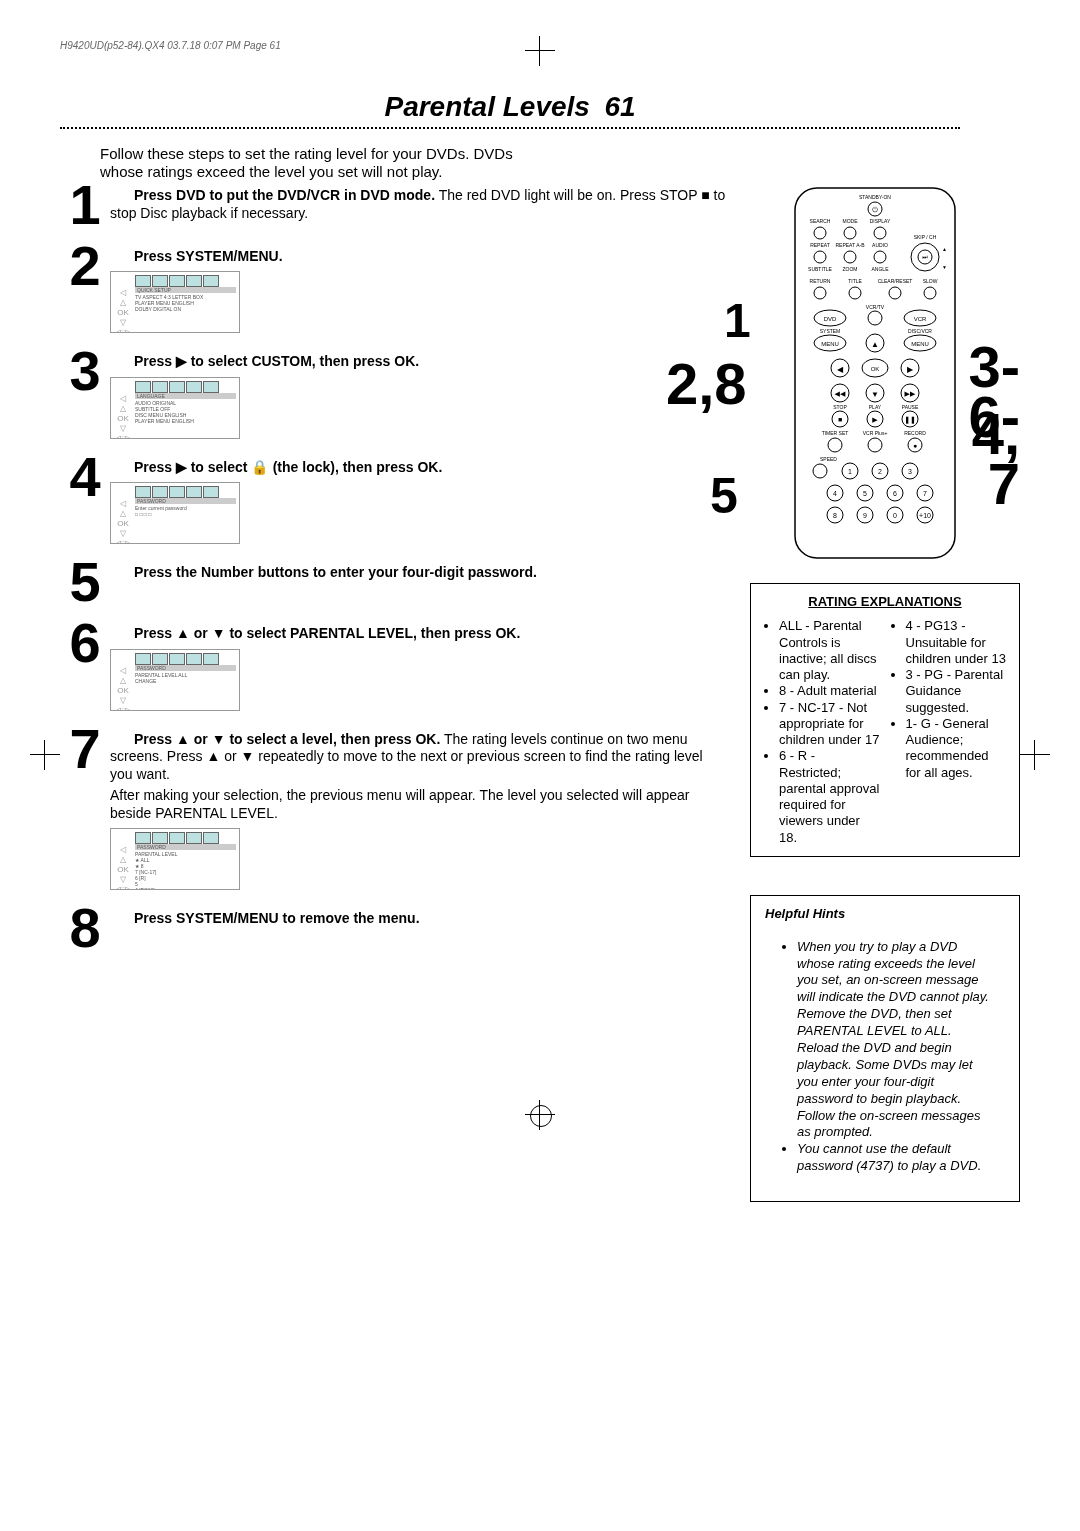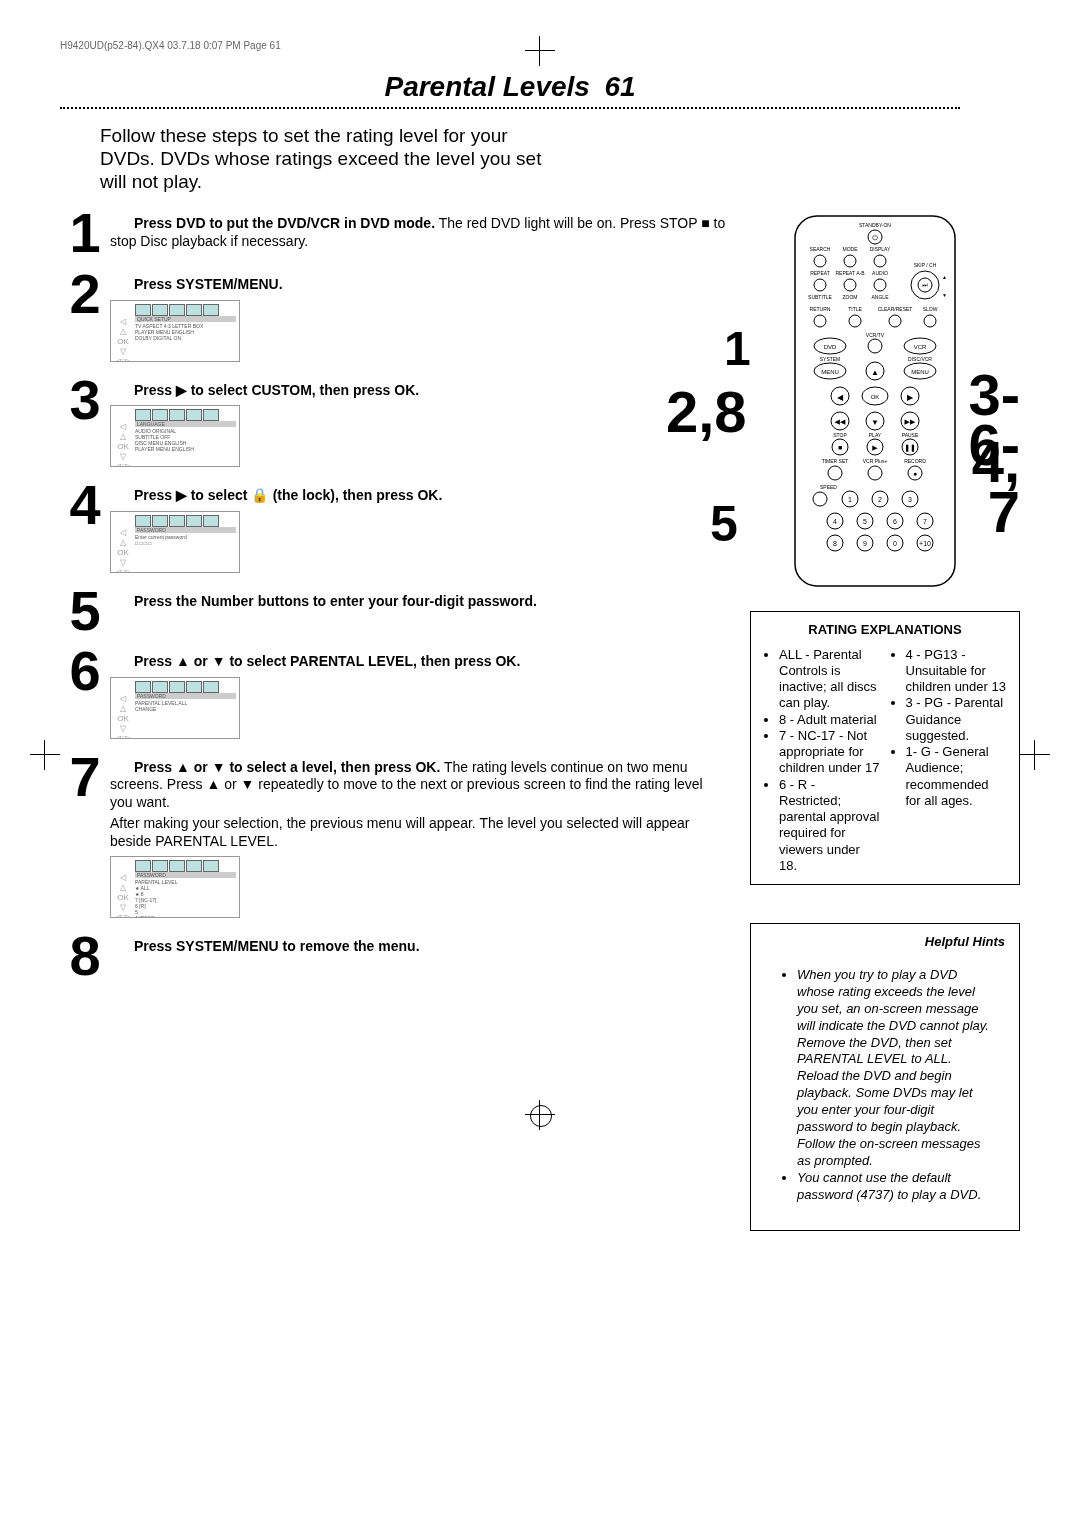--- a/index.html
+++ b/index.html
@@ -12,21 +12,22 @@
     height: 1531px;
     position: relative;
   }
   .page {
     padding: 40px 60px;
     position: relative;
   }
   .header-note {
     font-size: 10px;
     color: #666;
-    margin-bottom: 20px;
+    margin-bottom: 40px;
+    font-style: italic;
   }
   .title-row {
     text-align: center;
     margin-right: 60px;
     border-bottom: 2px dotted #000;
     padding-bottom: 4px;
     margin-bottom: 16px;
   }
   .title-row .title {
     font-style: italic;
@@ -34,24 +35,24 @@
     font-size: 28px;
     display: inline;
   }
   .title-row .pagenum {
     font-style: italic;
     font-size: 28px;
     font-weight: bold;
     margin-left: 10px;
   }
   .intro {
-    font-size: 19px;
+    font-size: 15px;
     width: 460px;
     margin-left: 40px;
-    margin-bottom: 18px;
+    margin-bottom: 2px;
     line-height: 1.2;
   }
   .main-cols {
     display: flex;
     gap: 24px;
     align-items: flex-start;
   }
   .left-col {
     flex: 1;
   }
@@ -151,41 +152,42 @@
   .rating-box {
     border: 1px solid #000;
     padding: 10px 12px;
     margin-top: 20px;
     font-size: 13px;
     line-height: 1.25;
   }
   .rating-box .hdr {
     text-align: center;
     font-weight: bold;
+    text-decoration: underline;
     margin-bottom: 8px;
   }
   .rating-cols {
     display: flex;
     gap: 9px;
   }
   .rating-cols ul {
     margin: 0;
     padding-left: 16px;
     flex: 1;
   }
   .hints-box {
     border: 1px solid #000;
     padding: 10px 14px;
     font-size: 13px;
     font-style: italic;
     line-height: 1.3;
     margin-top: 38px;
   }
   .hints-box .hdr {
-    text-align: right;
+    text-align: left;
     font-style: italic;
     font-weight: bold;
     margin-bottom: 6px;
   }
   .hints-box ul {
     margin: 16px;
     padding-left: 16px;
   }
   .reg-marks {
     position: absolute;

